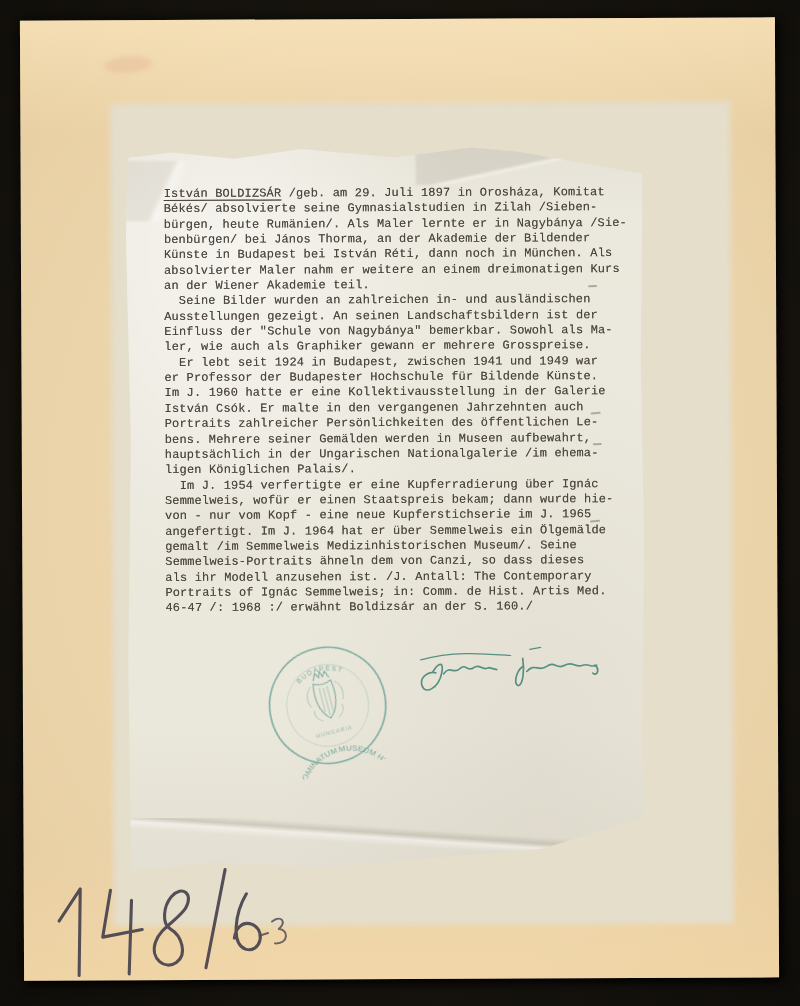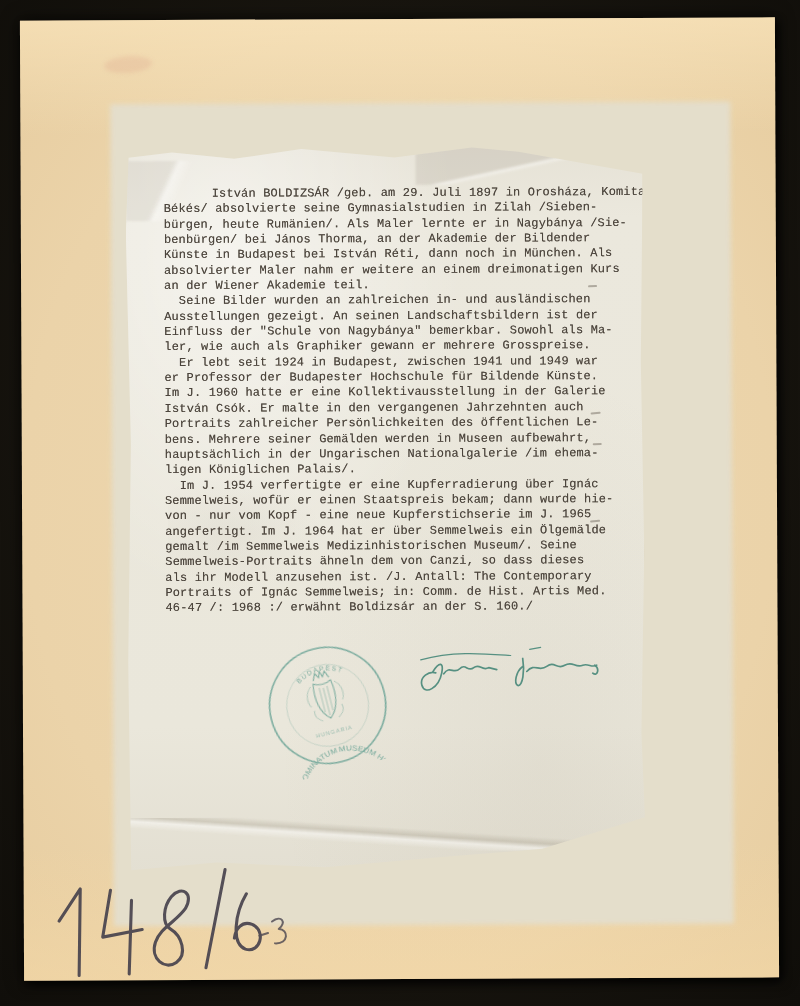--- a/index.html
+++ b/index.html
@@ -44,21 +44,21 @@
        filter:blur(1.2px);}
   .crease.c4{left:8%;top:45%;width:30%;height:120px;
        background:radial-gradient(ellipse at 40% 50%, rgba(130,120,100,.07) 0%, rgba(130,120,100,0) 70%);}
   
   .typed{position:absolute;left:38px;top:41px;width:472px;
        font-family:"Liberation Mono","DejaVu Sans Mono",monospace;
        font-size:12px;line-height:15.35px;letter-spacing:.15px;
        color:#4b443c;white-space:pre;
        text-shadow:0 0 .6px rgba(70,62,52,.6);}
   .tl{height:15.35px;}
-  .und{text-underline-offset:2.5px;margin-left:48px;}
+  .und{text-decoration:underline;text-underline-offset:2.5px;}
   
   .mark{position:absolute;height:2px;background:rgba(125,118,108,.55);border-radius:1px;}
   
   .stamp{position:absolute;left:266px;top:645px;transform:rotate(-14deg);opacity:.82;filter:blur(.35px);}
   .stamp text{font-family:"Liberation Sans",sans-serif;}
   .sig{position:absolute;left:403px;top:637px;opacity:.9;}
   .pencil{position:absolute;left:42px;top:866px;transform:rotate(-5deg);opacity:.92;}
 </style>
 </head>
 <body>

